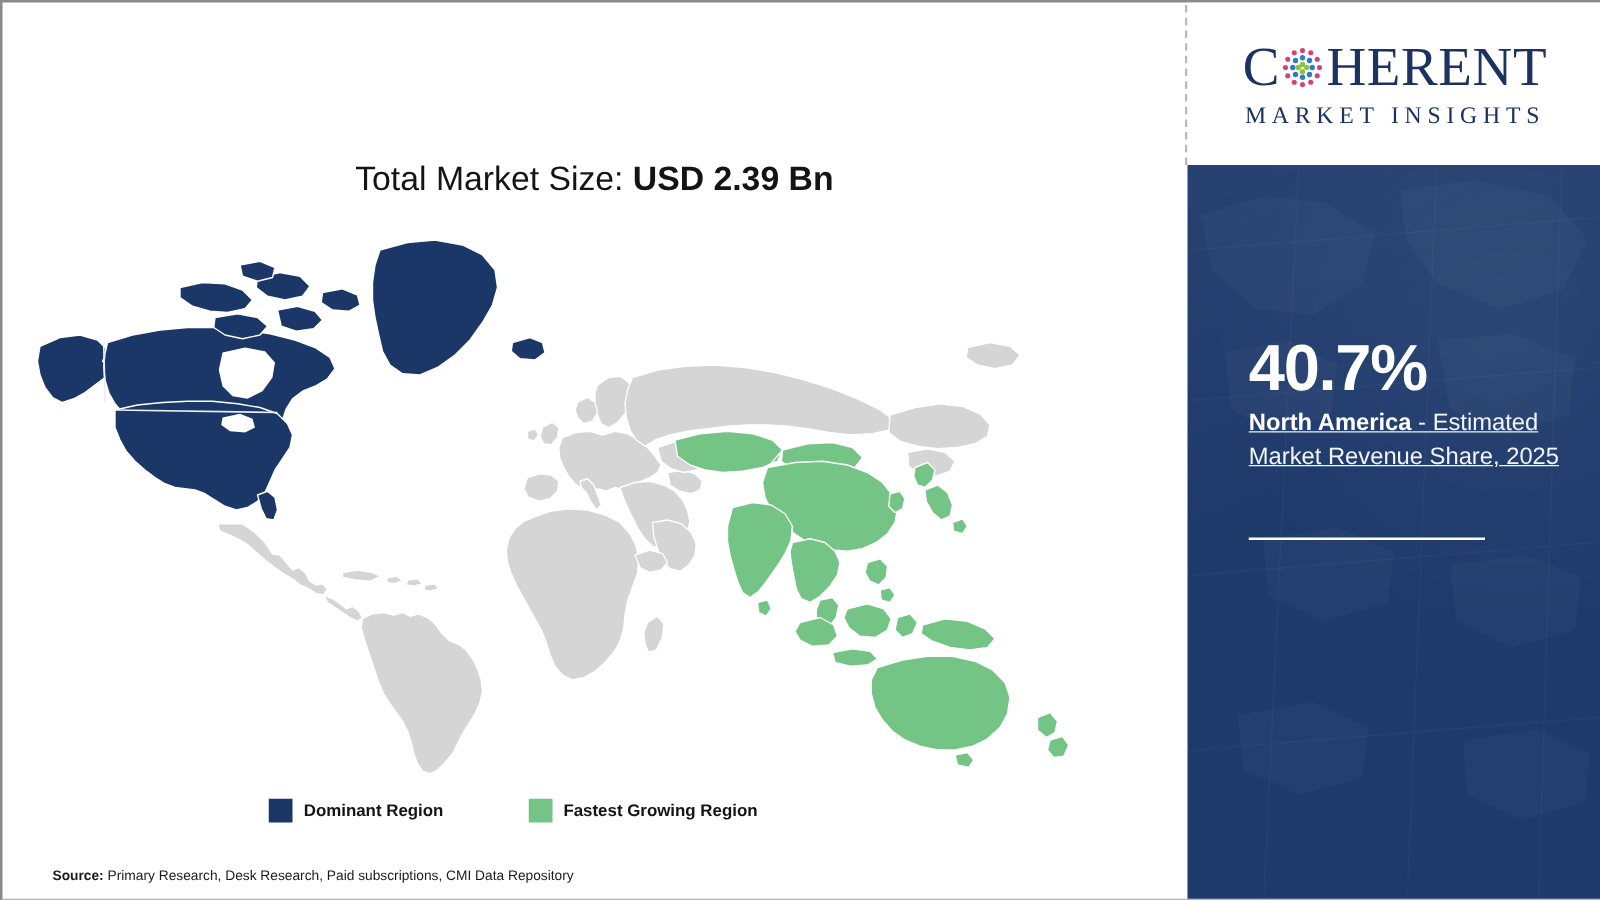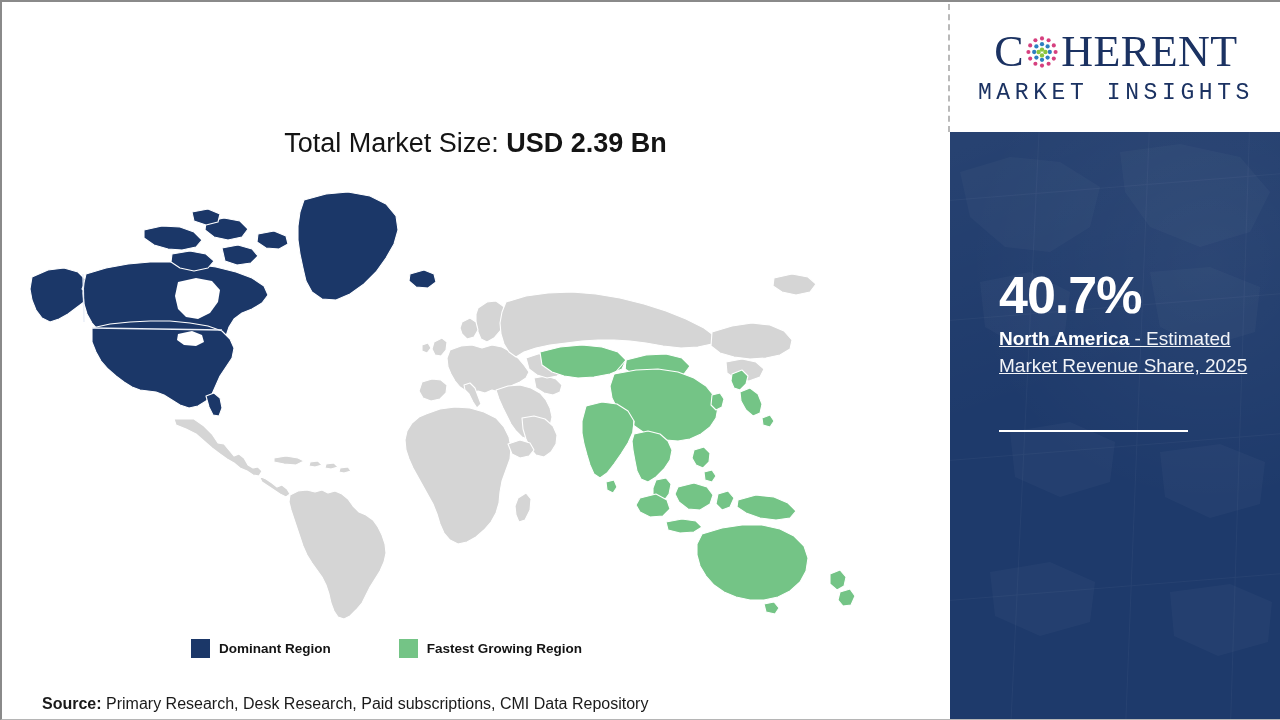--- a/index.html
+++ b/index.html
@@ -66,20 +66,21 @@
   
   .legend {
     position: absolute;
     left: 0;
     top: 637px;
     width: 769px;
     display: flex;
     justify-content: center;
     align-items: center;
     gap: 68px;
+    padding-left: 24px;
   }
   .legend-item {
     display: flex;
     align-items: center;
     gap: 9px;
   }
   .legend-swatch {
     width: 19px;
     height: 19px;
     flex: 0 0 auto;
@@ -89,21 +90,21 @@
     font-weight: bold;
     color: #141414;
     white-space: nowrap;
   }
 
   
   .source-line {
     position: absolute;
     left: 40px;
     top: 693px;
-    font-size: 16px;
+    font-size: 11px;
     color: #1a1a1a;
     white-space: nowrap;
   }
   .source-line .src-key { font-weight: bold; }
 
   
   .dashed-divider {
     position: absolute;
     left: 946px;
     top: 2px;
@@ -145,22 +146,22 @@
     line-height: 1;
     letter-spacing: 0.5px;
   }
   .logo-dotmark {
     width: 36px;
     height: 36px;
     margin: 0 1px 0 0;
     flex: 0 0 auto;
   }
   .logo-sub {
-    font-family: Liberation Mono, monospace;
-    font-size: 23px;
+    font-family: Liberation Serif, serif;
+    font-size: 19px;
     color: #1b3262;
     letter-spacing: 4.6px;
     margin-top: 5px;
     white-space: nowrap;
   }
 
   .stat-panel {
     position: absolute;
     left: 0;
     top: 130px;

